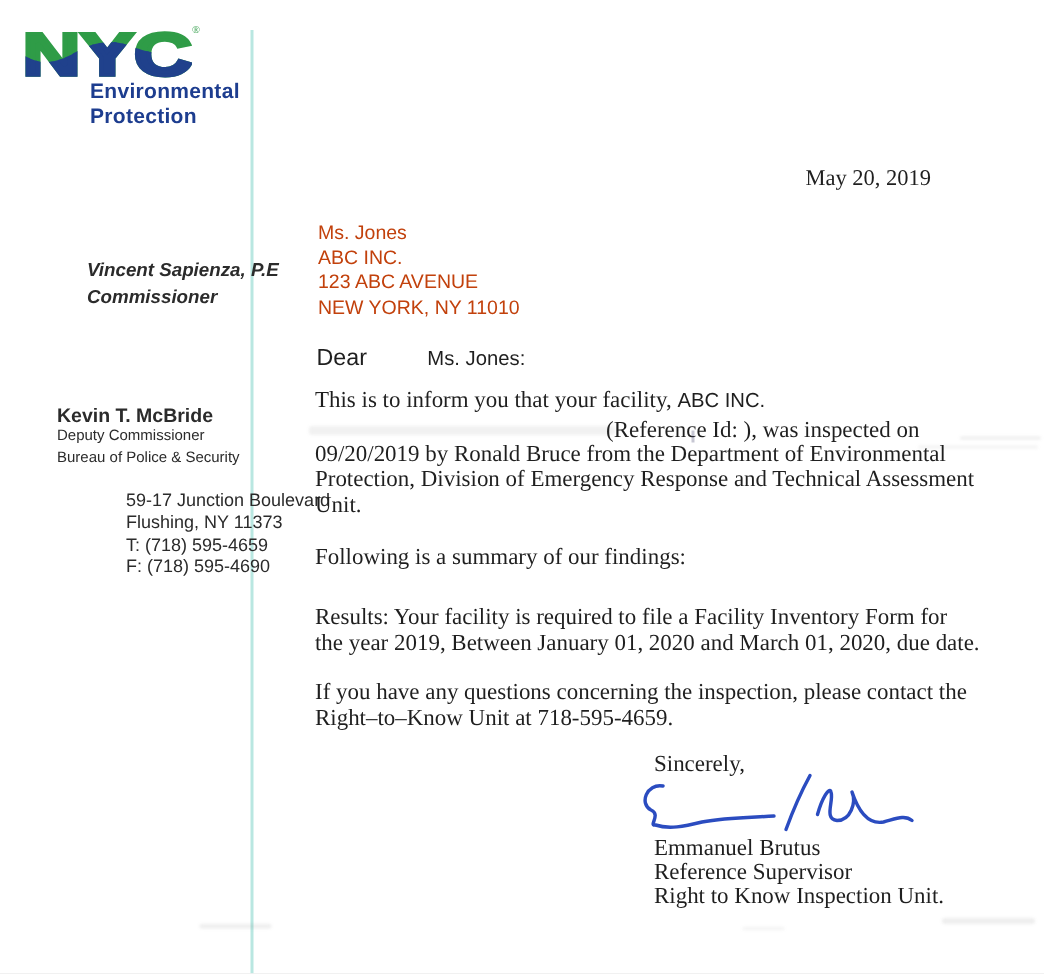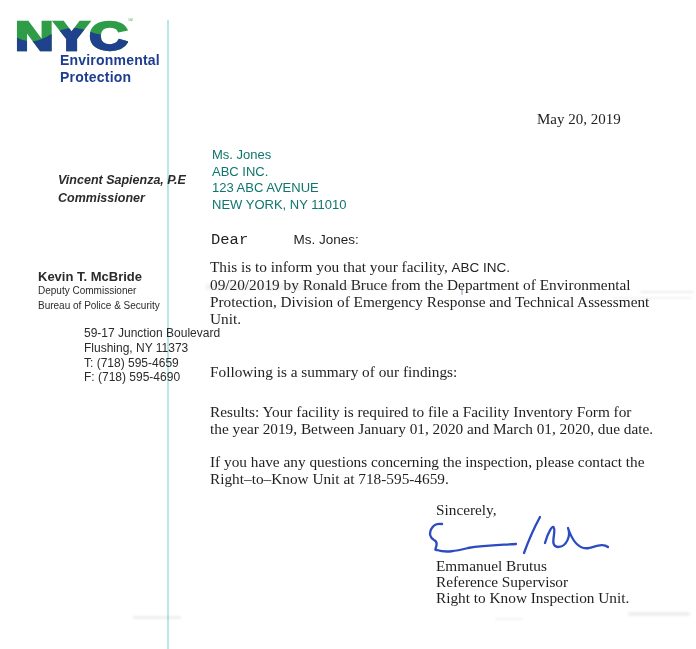--- a/index.html
+++ b/index.html
@@ -2,21 +2,21 @@
 <html style="--logo-green: #2f9c47; --logo-blue: #20418c; --logo-text: #1d3d8f; --divider: #b9e7e1; --ink: #2b4cc0;"><head>
 <meta charset="utf-8">
 <style>
   * { margin:0; padding:0; box-sizing:border-box; }
   html,body { background:#e8e8e8; }
   .page {
     position:relative; width:696px; height:649px; background:#ffffff;
     overflow:hidden; font-family:"Liberation Serif", serif; color:#1f1f1f;
   }
   .sans { font-family:"Liberation Sans", sans-serif;margin-left:36px; }
-  .serif { font-family:Liberation Mono, monospace; }
+  .serif { font-family:Liberation Sans, sans-serif; }
   .pre { white-space:pre-line; }
 
   
   .logo-wrap { position:absolute; left:16px; top:20px; width:130px; }
   .logo-mark { display:block; }
   .logo-reg { position:absolute; left:112px; top:-4px; font-size:7px; color:var(--logo-green); }
   .logo-line { font-family:"Liberation Sans", sans-serif; font-weight:bold; font-size:14px;
                color:var(--logo-text); letter-spacing:0.2px; line-height:15.5px; margin-top:1px;padding-left:44px; }
   .divider { position:absolute; left:167px; top:20px; width:2px; height:629px;
              background:var(--divider); }
@@ -25,21 +25,21 @@
   .sb { position:absolute; left:38px; font-family:"Liberation Sans", sans-serif;
         color:#2b2b2b; white-space:pre-line; }
   .sb-commissioner { top:171px; font-size:12.5px; font-weight:bold; font-style:italic; line-height:18px;margin-left:20px; }
   .sb-deputy-name  { top:270px; font-size:13px; font-weight:bold; line-height:14px; }
   .sb-deputy-titles{ top:284px; font-size:10px; line-height:14.5px; }
   .sb-address      { top:326px; font-size:12px; line-height:14.8px;margin-left:46px; }
 
   
   .date { position:absolute; left:537px; top:111px; font-size:15px; }
   .recipient { position:absolute; left:212px; top:147px; font-size:13px; line-height:16.5px;
-               font-family:"Liberation Sans", sans-serif; font-weight:500; color:#0f766e; }
+               font-family:"Liberation Sans", sans-serif; font-weight:500; color:#c2410c; }
   .salutation { position:absolute; left:211px; top:230px; font-size:15.5px; }
   .salutation .sans-part { font-size:13.5px; }
   .body-block { position:absolute; left:210px; width:445px; font-size:15.3px; line-height:17px; }
   .p1 { top:258px; }
   .ref-line { padding-left:194px; margin-top:3px; margin-bottom:-1px; }
   .p2 { top:363px; }
   .p3 { top:403px; }
   .p4 { top:453px; }
   .closing { position:absolute; left:436px; top:501px; font-size:15.3px; }
   .sig-svg { position:absolute; left:424px; top:513px; }
@@ -94,20 +94,21 @@
 
   <div class="recipient pre">Ms. Jones
 ABC INC.
 123 ABC AVENUE
 NEW YORK, NY 11010</div>
 
   <div class="salutation"><span class="serif">Dear </span><span class="sans sans-part">Ms. Jones:</span></div>
 
   <div class="body-block p1">
     <span>This is to inform you that your facility, </span><span class="facility-inline">ABC INC.</span>
+    <div class="ref-line">(Reference Id:  ), was inspected on</div>
     <div class="pre">09/20/2019 by Ronald Bruce from the Department of Environmental
 Protection, Division of Emergency Response and Technical Assessment
 Unit.</div>
   </div>
 
   <div class="body-block p2">Following is a summary of our findings:</div>
 
   <div class="body-block p3 pre">Results: Your facility is required to file a Facility Inventory Form for
 the year 2019, Between January 01, 2020 and March 01, 2020, due date.</div>
 

